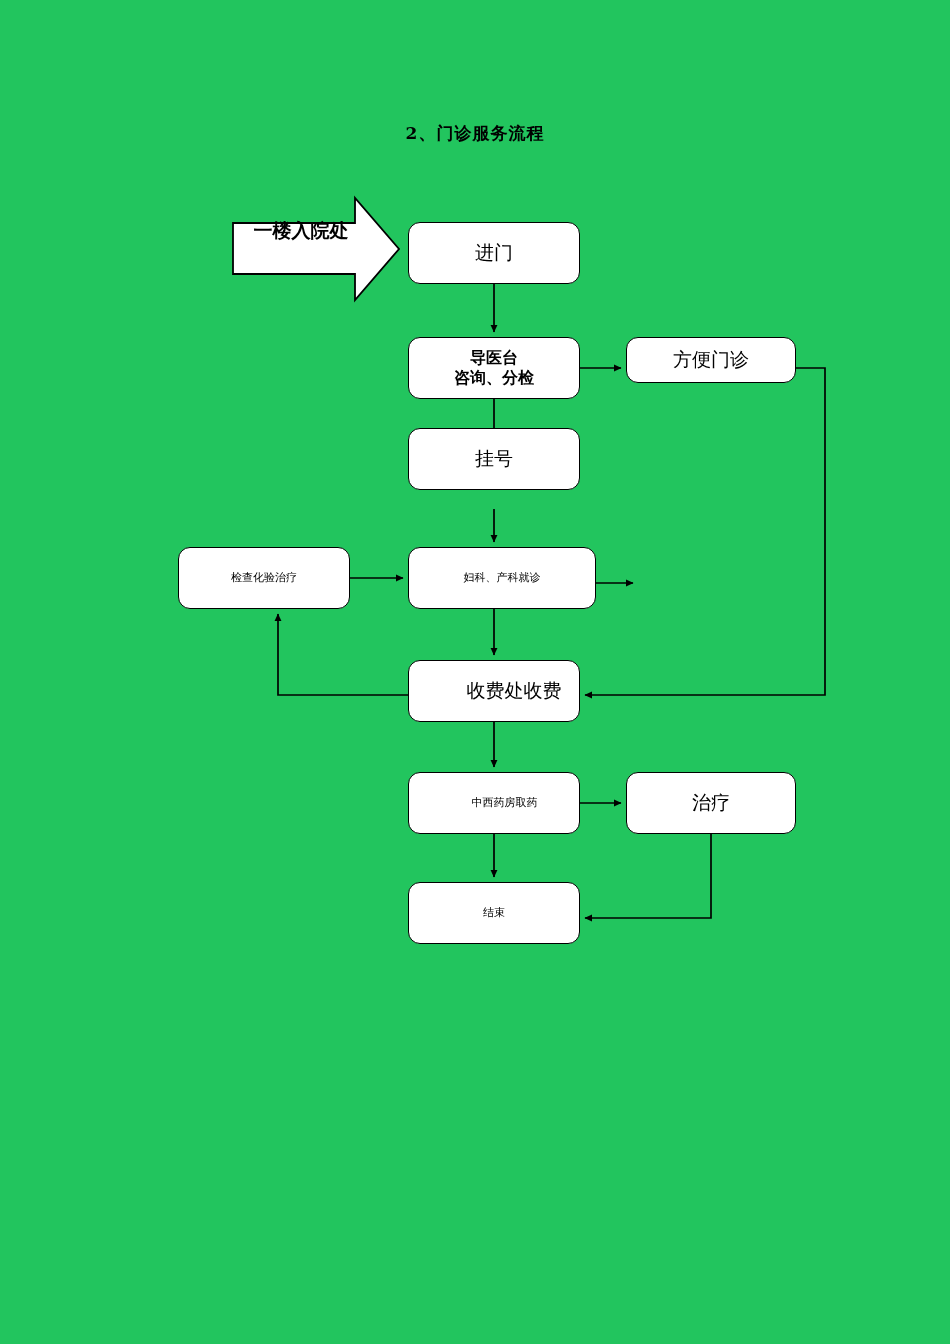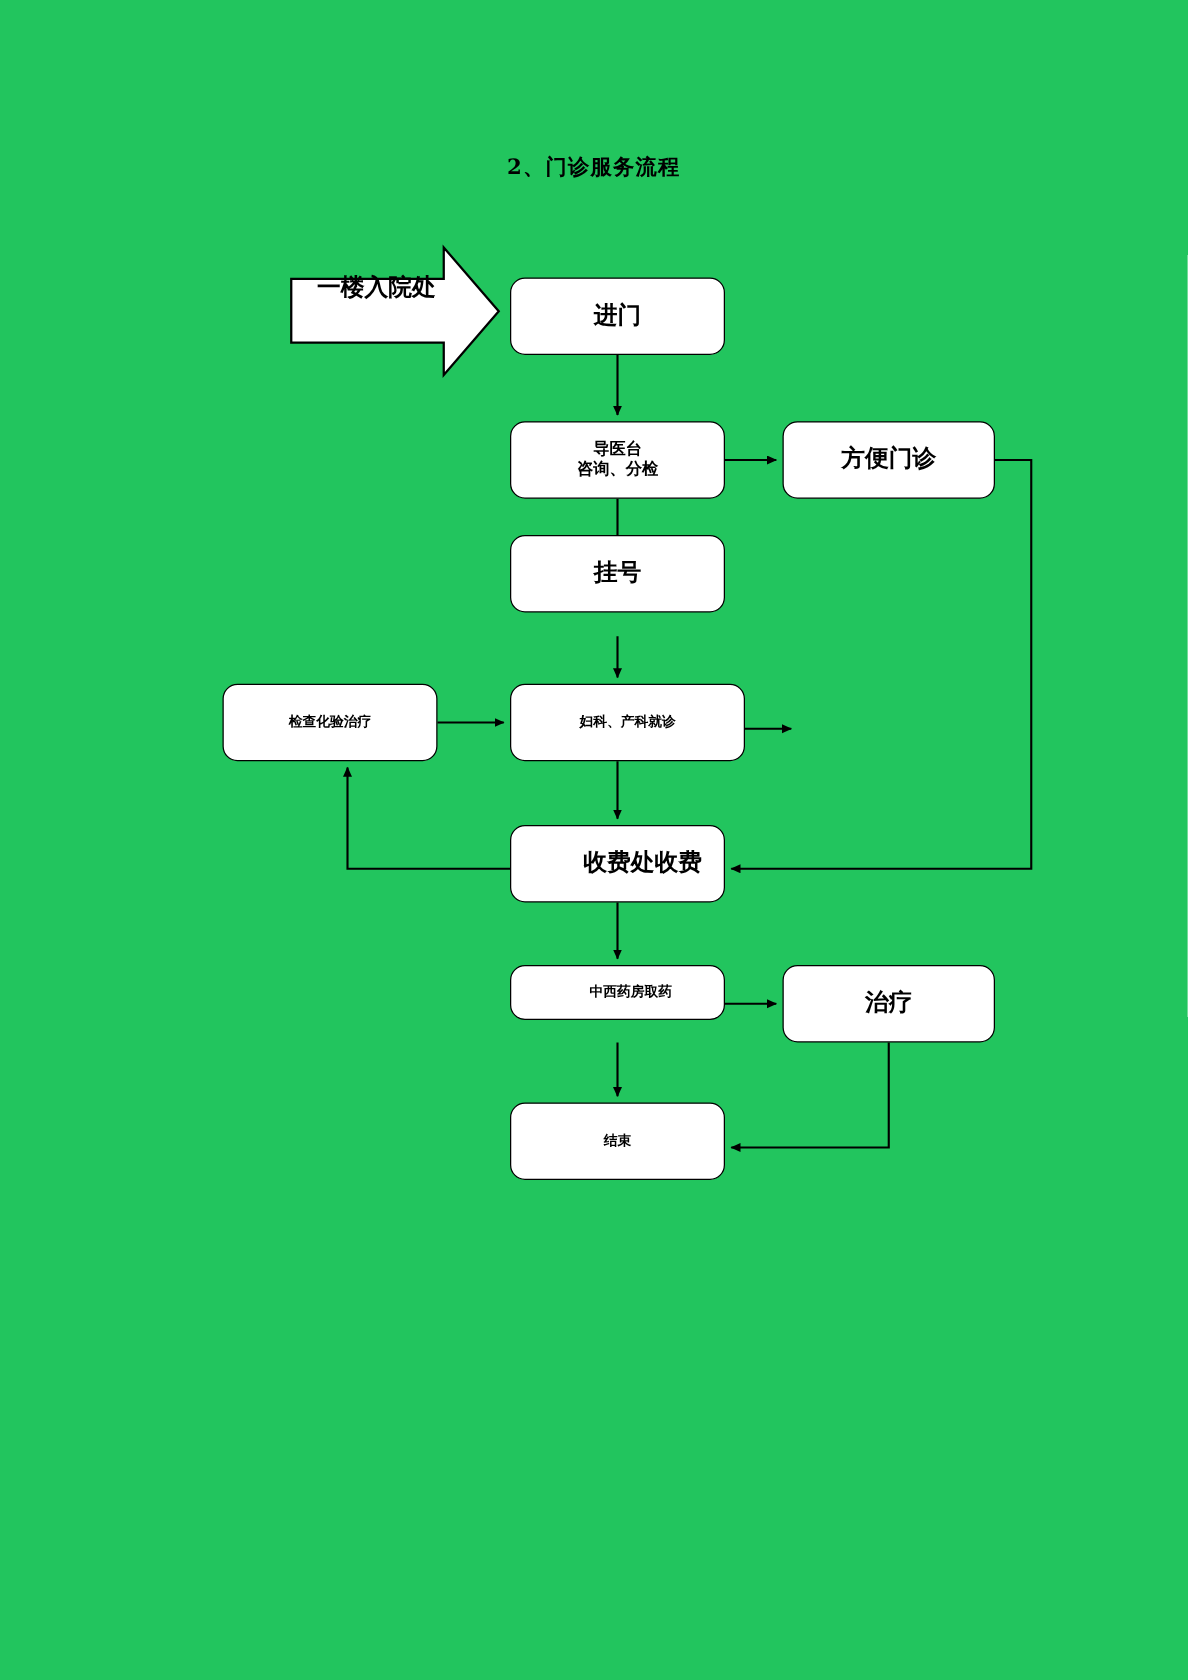--- a/index.html
+++ b/index.html
@@ -38,31 +38,31 @@
     box-sizing: border-box;
     border: 1.6px solid #000000;
     border-radius: 12px;
     background: #ffffff;
     display: flex;
     align-items: center;
     justify-content: center;
     text-align: center;
     line-height: 1.22;
     font-family: "DejaVu Serif", "Liberation Serif", serif;
-    font-weight: 700;
+    font-weight: 400;
     z-index: 3;
   }
   .node .label {
     display: block;
     white-space: pre-line;
     padding: 0 4px;
   }
   .node.big  { font-size: 19px; }
   .node.mid  { font-size: 11px; }
-  .node.small{ font-size: 13px; font-weight: 700; }
+  .node.small{ font-size: 16px; font-weight: 700; }
   .node.tiny { font-size: 12.5px; font-weight: 700; }
 
   .arrow-shape {
     position: absolute;
     z-index: 2;
   }
   .arrow-shape .arrow-text {
     position: absolute;
     left: 12px;
     top: 27px;
@@ -135,42 +135,42 @@
 
   <div class="node big" style="left:408px; top:222px; width:172px; height:62px;">
     <span class="label">进门</span>
   </div>
 
   <div class="node small" style="left:408px; top:337px; width:172px; height:62px;">
     <span class="label">导医台
 咨询、分检</span>
   </div>
 
-  <div class="node big" style="left:626px; top:337px; width:170px; height:62px;">
+  <div class="node big" style="left:626px; top:337px; width:170px; height:46px;">
     <span class="label">方便门诊</span>
   </div>
 
   <div class="node big" style="left:408px; top:428px; width:172px; height:62px;">
     <span class="label">挂号</span>
   </div>
 
   <div class="node mid" style="left:178px; top:547px; width:172px; height:62px;">
     <span class="label">检查化验治疗</span>
   </div>
 
   <div class="node mid" style="left:408px; top:547px; width:188px; height:62px;">
     <span class="label">妇科、产科就诊</span>
   </div>
 
 
   <div class="node big" style="left:408px; top:660px; width:172px; height:62px;padding-left:40px;">
     <span class="label">收费处收费</span>
   </div>
 
-  <div class="node mid" style="left:408px; top:772px; width:172px; height:44px;padding-left:21px;">
+  <div class="node mid" style="left:408px; top:772px; width:172px; height:62px;padding-left:21px;">
     <span class="label">中西药房取药</span>
   </div>
 
   <div class="node big" style="left:626px; top:772px; width:170px; height:62px;">
     <span class="label">治疗</span>
   </div>
 
   <div class="node mid" style="left:408px; top:882px; width:172px; height:62px;">
     <span class="label">结束</span>
   </div>

